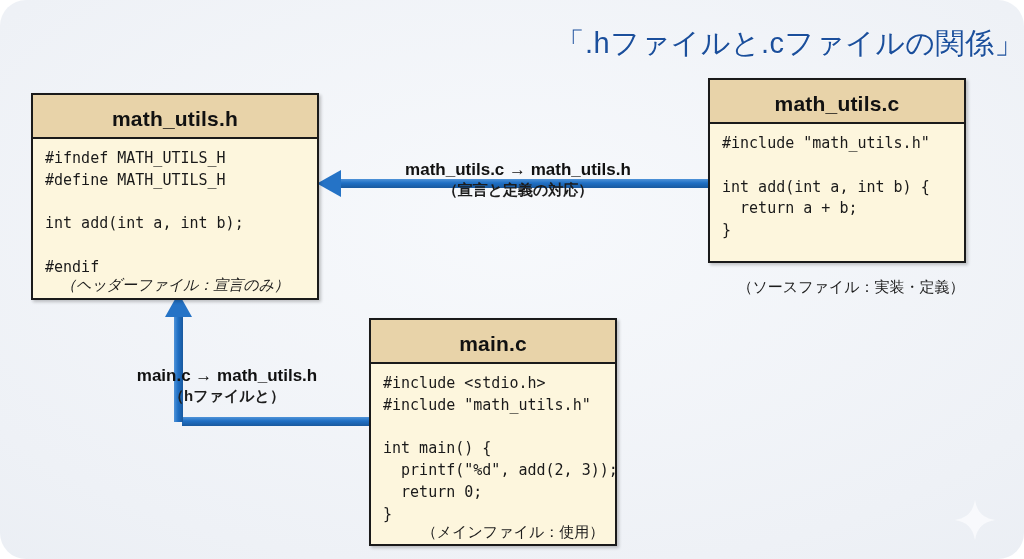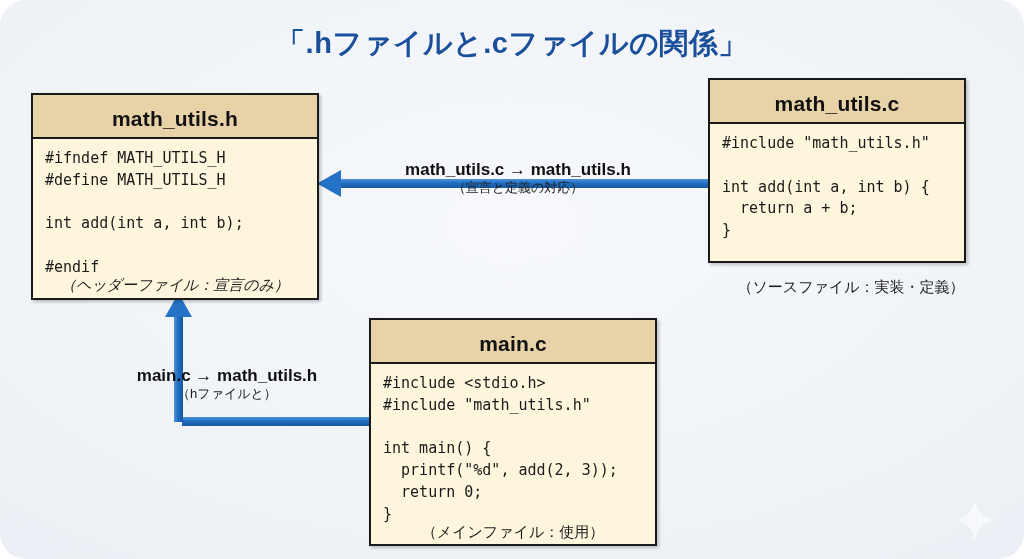--- a/index.html
+++ b/index.html
@@ -30,23 +30,23 @@
     pointer-events: none;
     opacity: 0.9;
   }
 
   
   #title {
     position: absolute;
     left: 0;
     top: 24px;
     width: 1024px;
-    text-align: center;
+    text-align: right;
     font-size: 29px;
-    font-weight: bold;
+    font-weight: normal;
     color: #1b4f9c;
     letter-spacing: 0.5px;
     text-shadow: 0 1px 1px rgba(255,255,255,0.8);
   }
 
   
   .filebox {
     position: absolute;
     border: 2px solid #1a1a1a;
     background: #fdf6dd;
@@ -68,21 +68,21 @@
     font-family: "DejaVu Sans Mono", "Liberation Mono", monospace;
     font-size: 15px;
     line-height: 1.45;
     color: #1a1a1a;
     white-space: pre;
     padding: 9px 0 19px 12px;
   }
 
   #box-header-h  { left: 31px;  top: 93px;  width: 288px; }
   #box-source-c  { left: 708px; top: 78px;  width: 258px; }
-  #box-main-c    { left: 369px; top: 318px; width: 288px; }
+  #box-main-c    { left: 369px; top: 318px; width: 248px; }
 
   
   .caption {
     position: absolute;
     font-size: 15px;
     color: #1c1c1c;
     text-align: center;
     white-space: nowrap;
   }
   #cap-header-h { left: 31px;  top: 276px; width: 288px; font-style: italic; }
@@ -105,22 +105,22 @@
     text-align: center;
     white-space: nowrap;
   }
   .arrow-label .al-main {
     font-size: 17px;
     font-weight: bold;
     color: #111111;
     line-height: 1.25;
   }
   .arrow-label .al-sub {
-    font-size: 13px;
-    font-weight: normal;
+    font-size: 15px;
+    font-weight: bold;
     color: #1c1c1c;
     line-height: 1.3;
   }
 
   #label-c-to-h    { left: 330px; top: 159px; width: 376px; }
   #label-main-to-h { left: 76px;  top: 365px; width: 302px; }
 </style>
 </head>
 <body>
 

